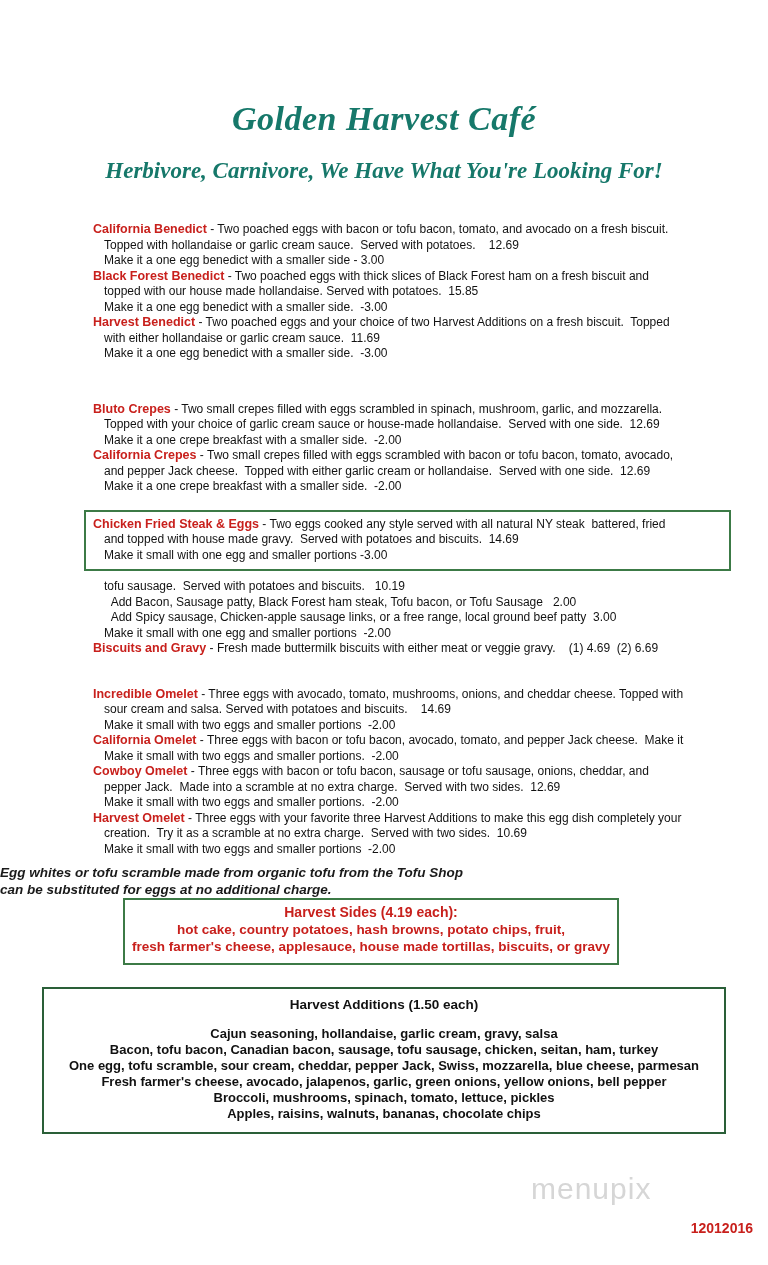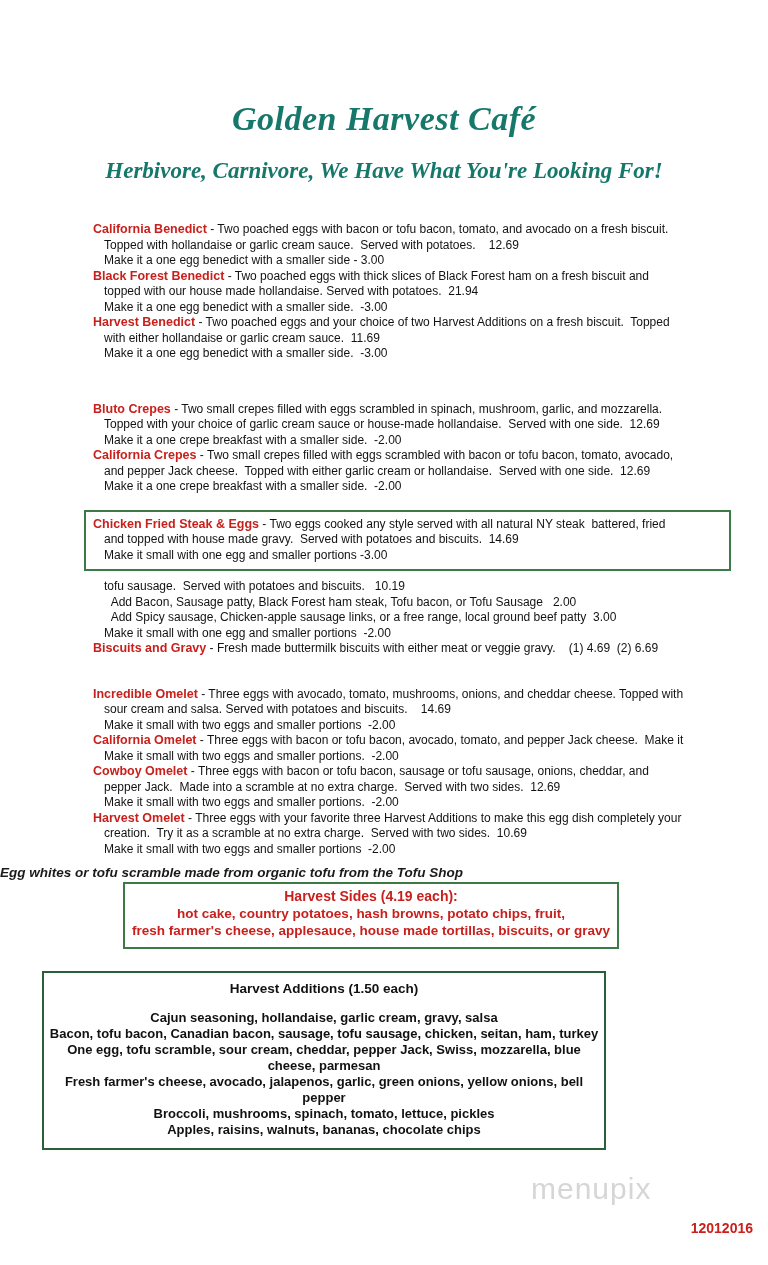--- a/index.html
+++ b/index.html
@@ -27,21 +27,21 @@
   .sub-note { margin-top:8px; font-style:italic; font-size:13.5px; line-height:16.5px; color:#1a1a1a;font-weight:bold; }
 
   .sides-box {
     margin:0 0 0 123px; width:496px; border:2px solid var(--green);
     text-align:center; color:var(--red); font-weight:700;
     font-size:13.5px; line-height:17px; padding:4px 4px 8px;
   }
   .sides-title { font-size:14px; }
 
   .additions-box {
-    margin:22px 0 0 42px; width:564px; border:2px solid var(--green_dark);
+    margin:22px 0 0 42px; width:684px; border:2px solid var(--green_dark);
     text-align:center; font-weight:700; font-size:13px; line-height:16px;
     padding:8px 4px 10px; color:#111;
   }
   .additions-title { font-size:13.5px; margin-bottom:13px; }
 
   .watermark {
     position:absolute; left:531px; top:1172px;
     font-size:30px; color:var(--watermark); letter-spacing:1px;
   }
   .datestamp {
@@ -58,21 +58,21 @@
 
   <div class="content" id="menu-content">
       <div class="group" style="margin-bottom: 40px;">
         <div class="item">
           <div class="item-head"><span class="item-name">California Benedict</span><span> - Two poached eggs with bacon or tofu bacon, tomato, and avocado on a fresh biscuit.</span></div>
           <div class="cont-line">Topped with hollandaise or garlic cream sauce.  Served with potatoes.    12.69</div>
           <div class="cont-line">Make it a one egg benedict with a smaller side - 3.00</div>
         </div>
         <div class="item">
           <div class="item-head"><span class="item-name">Black Forest Benedict</span><span> - Two poached eggs with thick slices of Black Forest ham on a fresh biscuit and</span></div>
-          <div class="cont-line">topped with our house made hollandaise. Served with potatoes.  21.94</div>
+          <div class="cont-line">topped with our house made hollandaise. Served with potatoes.  15.85</div>
           <div class="cont-line">Make it a one egg benedict with a smaller side.  -3.00</div>
         </div>
         <div class="item">
           <div class="item-head"><span class="item-name">Harvest Benedict</span><span> - Two poached eggs and your choice of two Harvest Additions on a fresh biscuit.  Topped</span></div>
           <div class="cont-line">with either hollandaise or garlic cream sauce.  11.69</div>
           <div class="cont-line">Make it a one egg benedict with a smaller side.  -3.00</div>
         </div>
       </div>
       <div class="group" style="margin-bottom: 15px;">
         <div class="item">
@@ -122,20 +122,21 @@
         <div class="item">
           <div class="item-head"><span class="item-name">Harvest Omelet</span><span> - Three eggs with your favorite three Harvest Additions to make this egg dish completely your</span></div>
           <div class="cont-line">creation.  Try it as a scramble at no extra charge.  Served with two sides.  10.69</div>
           <div class="cont-line">Make it small with two eggs and smaller portions  -2.00</div>
         </div>
       </div>
     </div>
 
   <div class="sub-note">
     <div>Egg whites or tofu scramble made from organic tofu from the Tofu Shop</div>
+    <div>can be substituted for eggs at no additional charge.</div>
   </div>
 
   <div class="sides-box">
     <div class="sides-title">Harvest Sides (4.19 each):</div>
     <div>hot cake, country potatoes, hash browns, potato chips, fruit,</div>
     <div>fresh farmer's cheese, applesauce, house made tortillas,  biscuits, or gravy</div>
   </div>
 
   <div class="additions-box">
     <div class="additions-title">Harvest Additions (1.50 each)</div>

